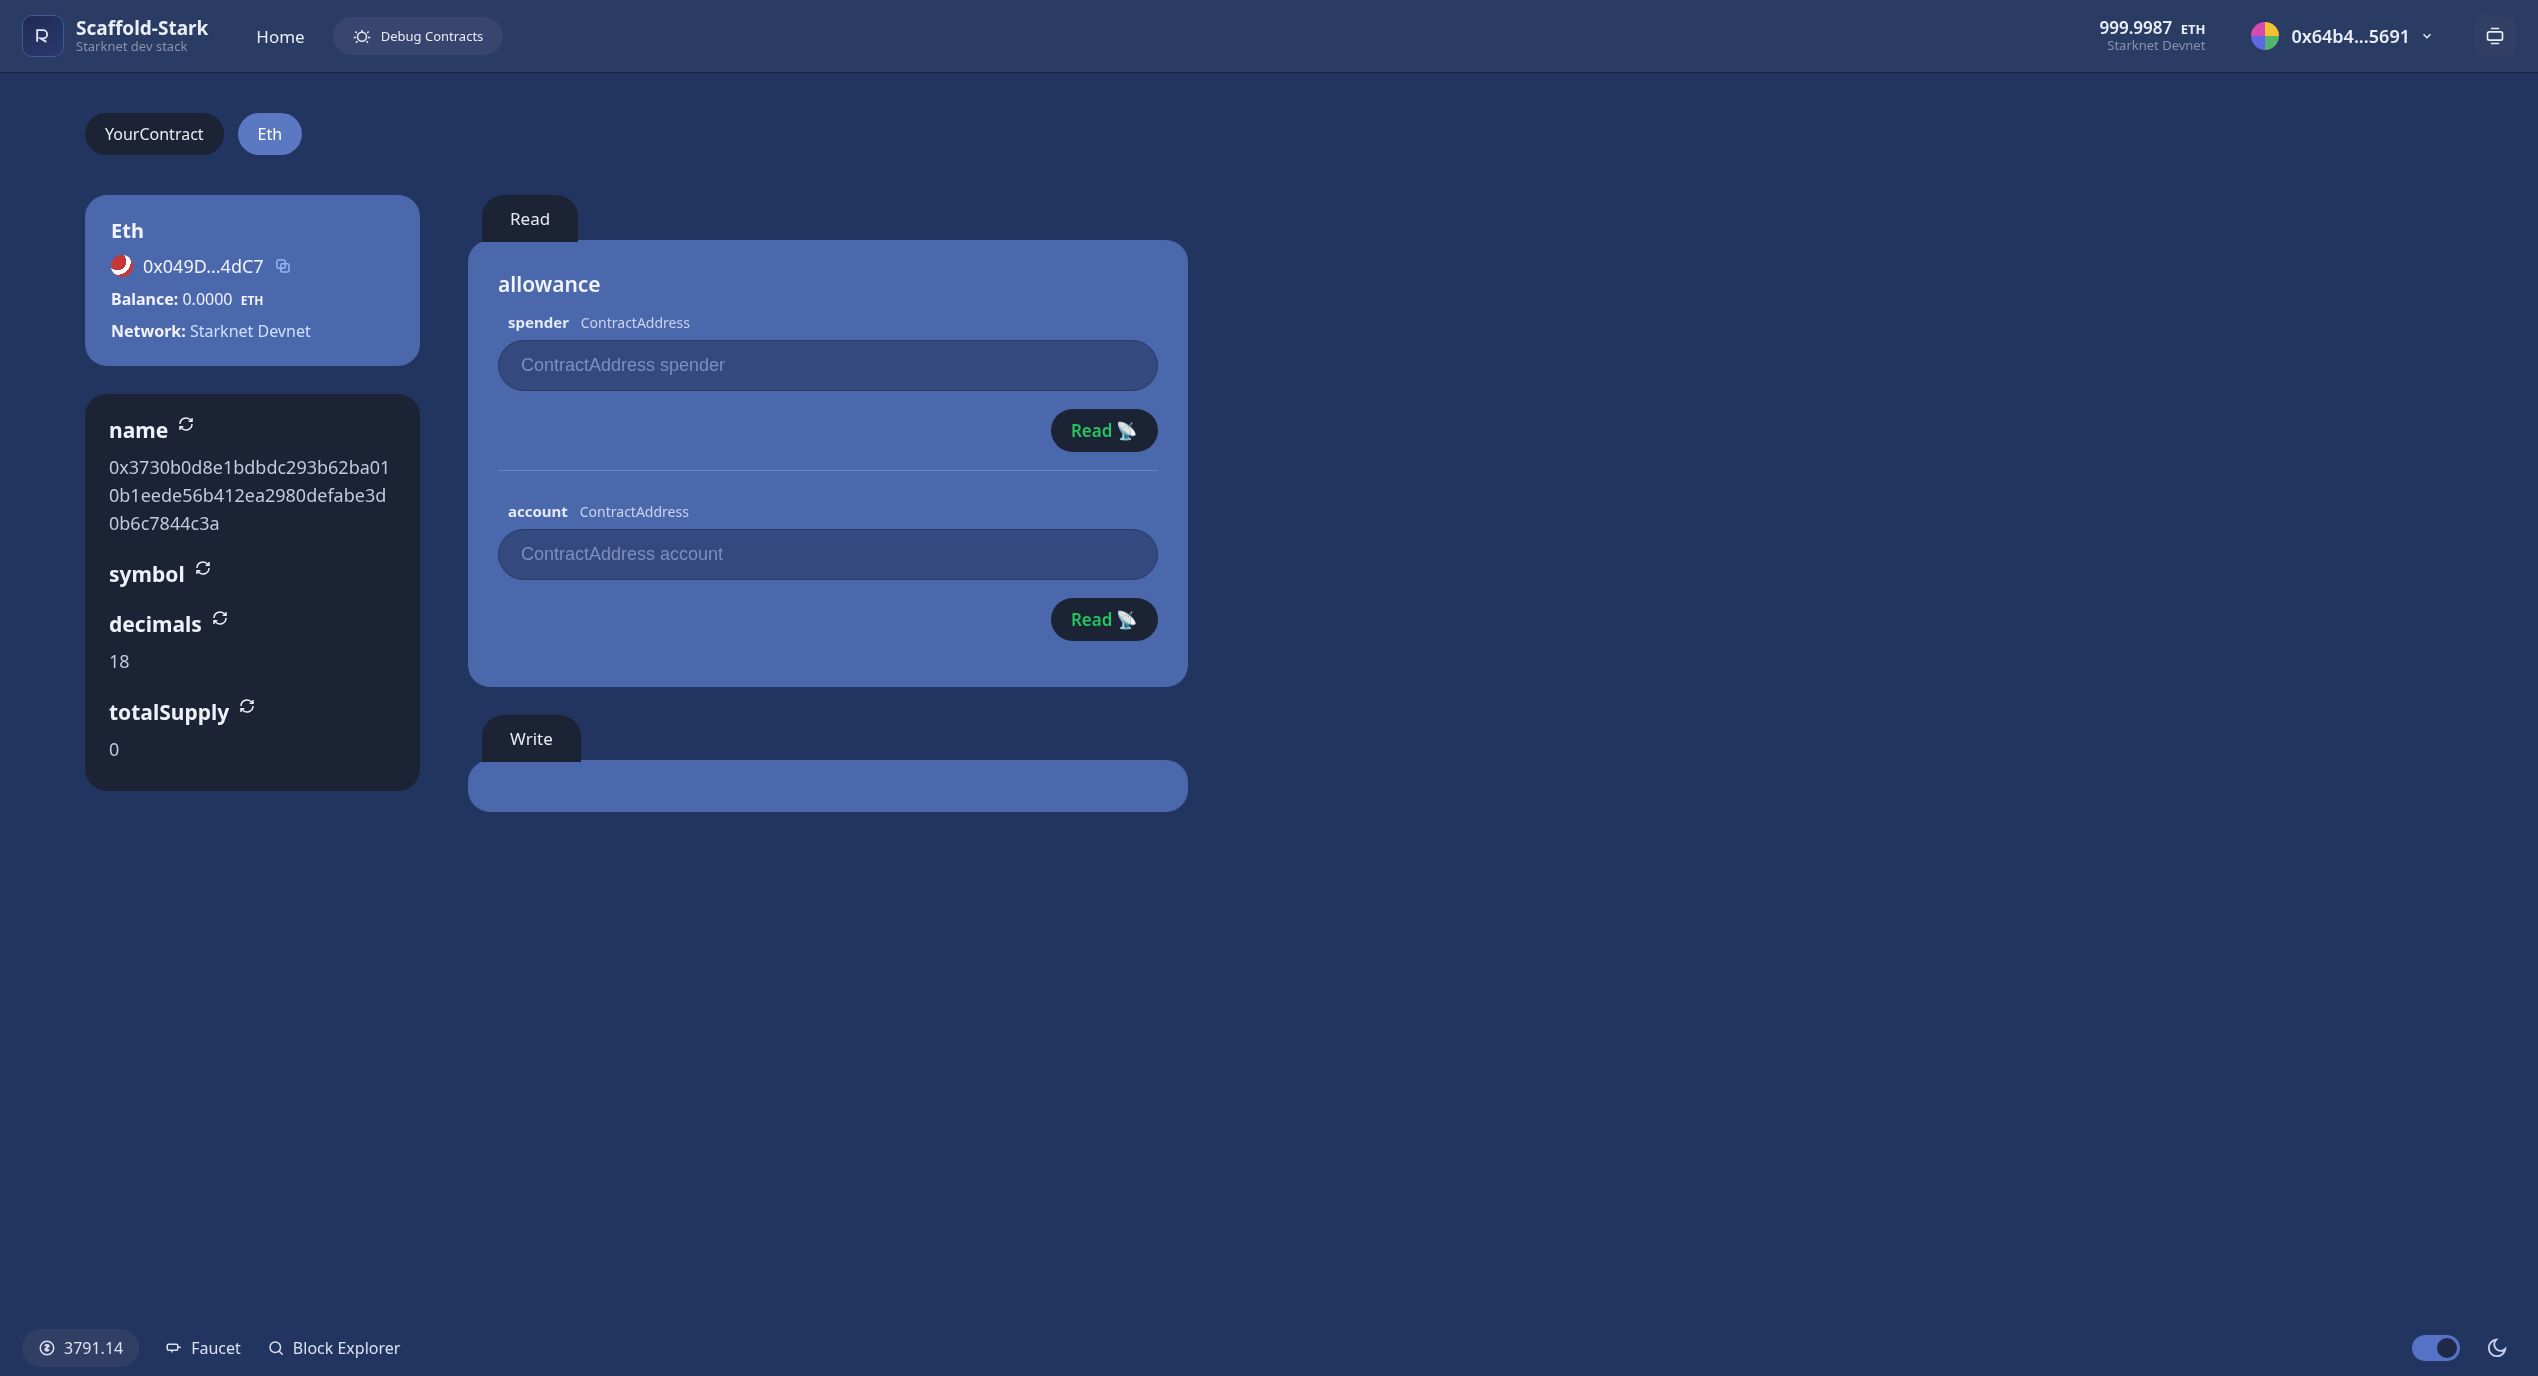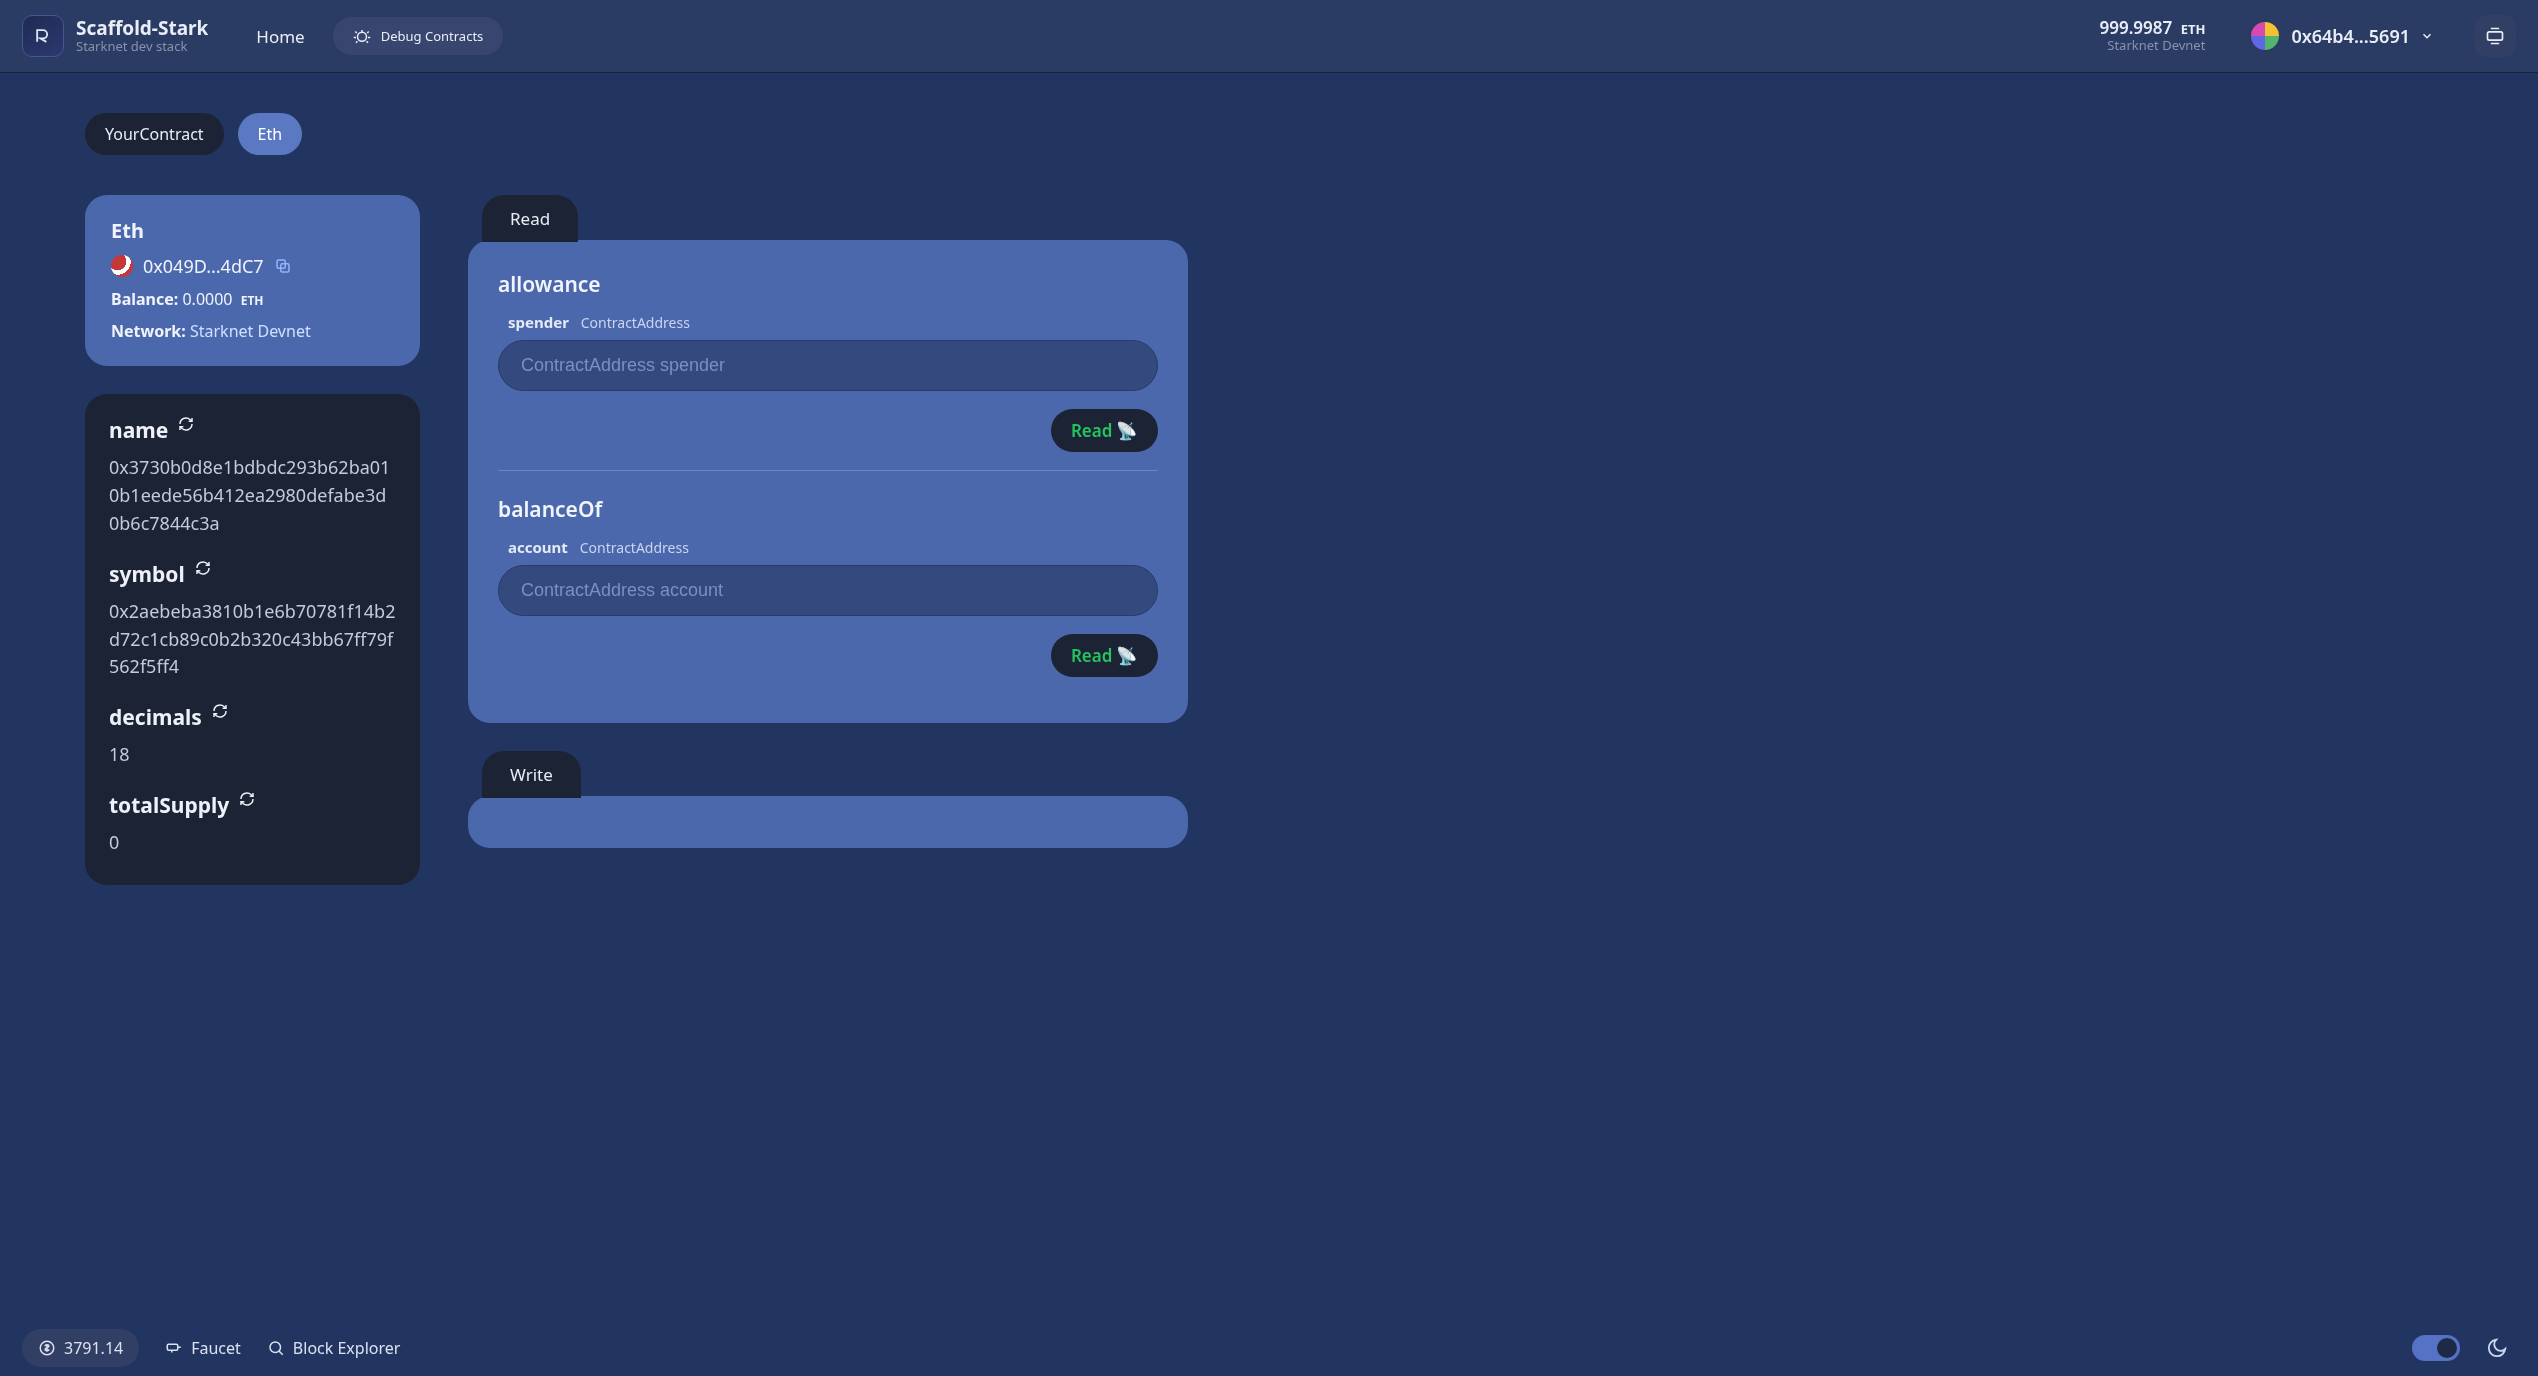--- a/index.html
+++ b/index.html
@@ -314,21 +314,20 @@
             <div class="state-value">0x3730b0d8e1bdbdc293b62ba010b1eede56b412ea2980defabe3d0b6c7844c3a</div>
           </div>
           <div class="state-item">
             <div class="state-label">
               <span>symbol</span>
               <svg class="refresh-icon" viewBox="0 0 24 24" fill="none" stroke="currentColor" stroke-width="2.2">
                   <path d="M3 12a9 9 0 0115-6.7L21 8M21 12a9 9 0 01-15 6.7L3 16"></path>
                   <path d="M21 3v5h-5M3 21v-5h5"></path>
                 </svg>
             </div>
-            <div class="state-value">0x2aebeba3810b1e6b70781f14b2d72c1cb89c0b2b320c43bb67ff79f562f5ff4</div>
           </div>
           <div class="state-item">
             <div class="state-label">
               <span>decimals</span>
               <svg class="refresh-icon" viewBox="0 0 24 24" fill="none" stroke="currentColor" stroke-width="2.2">
                   <path d="M3 12a9 9 0 0115-6.7L21 8M21 12a9 9 0 01-15 6.7L3 16"></path>
                   <path d="M21 3v5h-5M3 21v-5h5"></path>
                 </svg>
             </div>
             <div class="state-value">18</div>
@@ -361,21 +360,20 @@
               </div>
               <input class="arg-input" placeholder="ContractAddress spender" style="">
             </div>
 
             <div class="fn-actions">
               <div class="read-btn">Read 📡</div>
             </div>
           </div>
 
           <div class="fn">
-            <div class="fn-title">balanceOf</div>
 
             <div class="arg-block">
               <div class="arg-label">
                 <b>account</b>
                 <span class="type">ContractAddress</span>
               </div>
               <input class="arg-input" placeholder="ContractAddress account" style="">
             </div>
 
             <div class="fn-actions">

